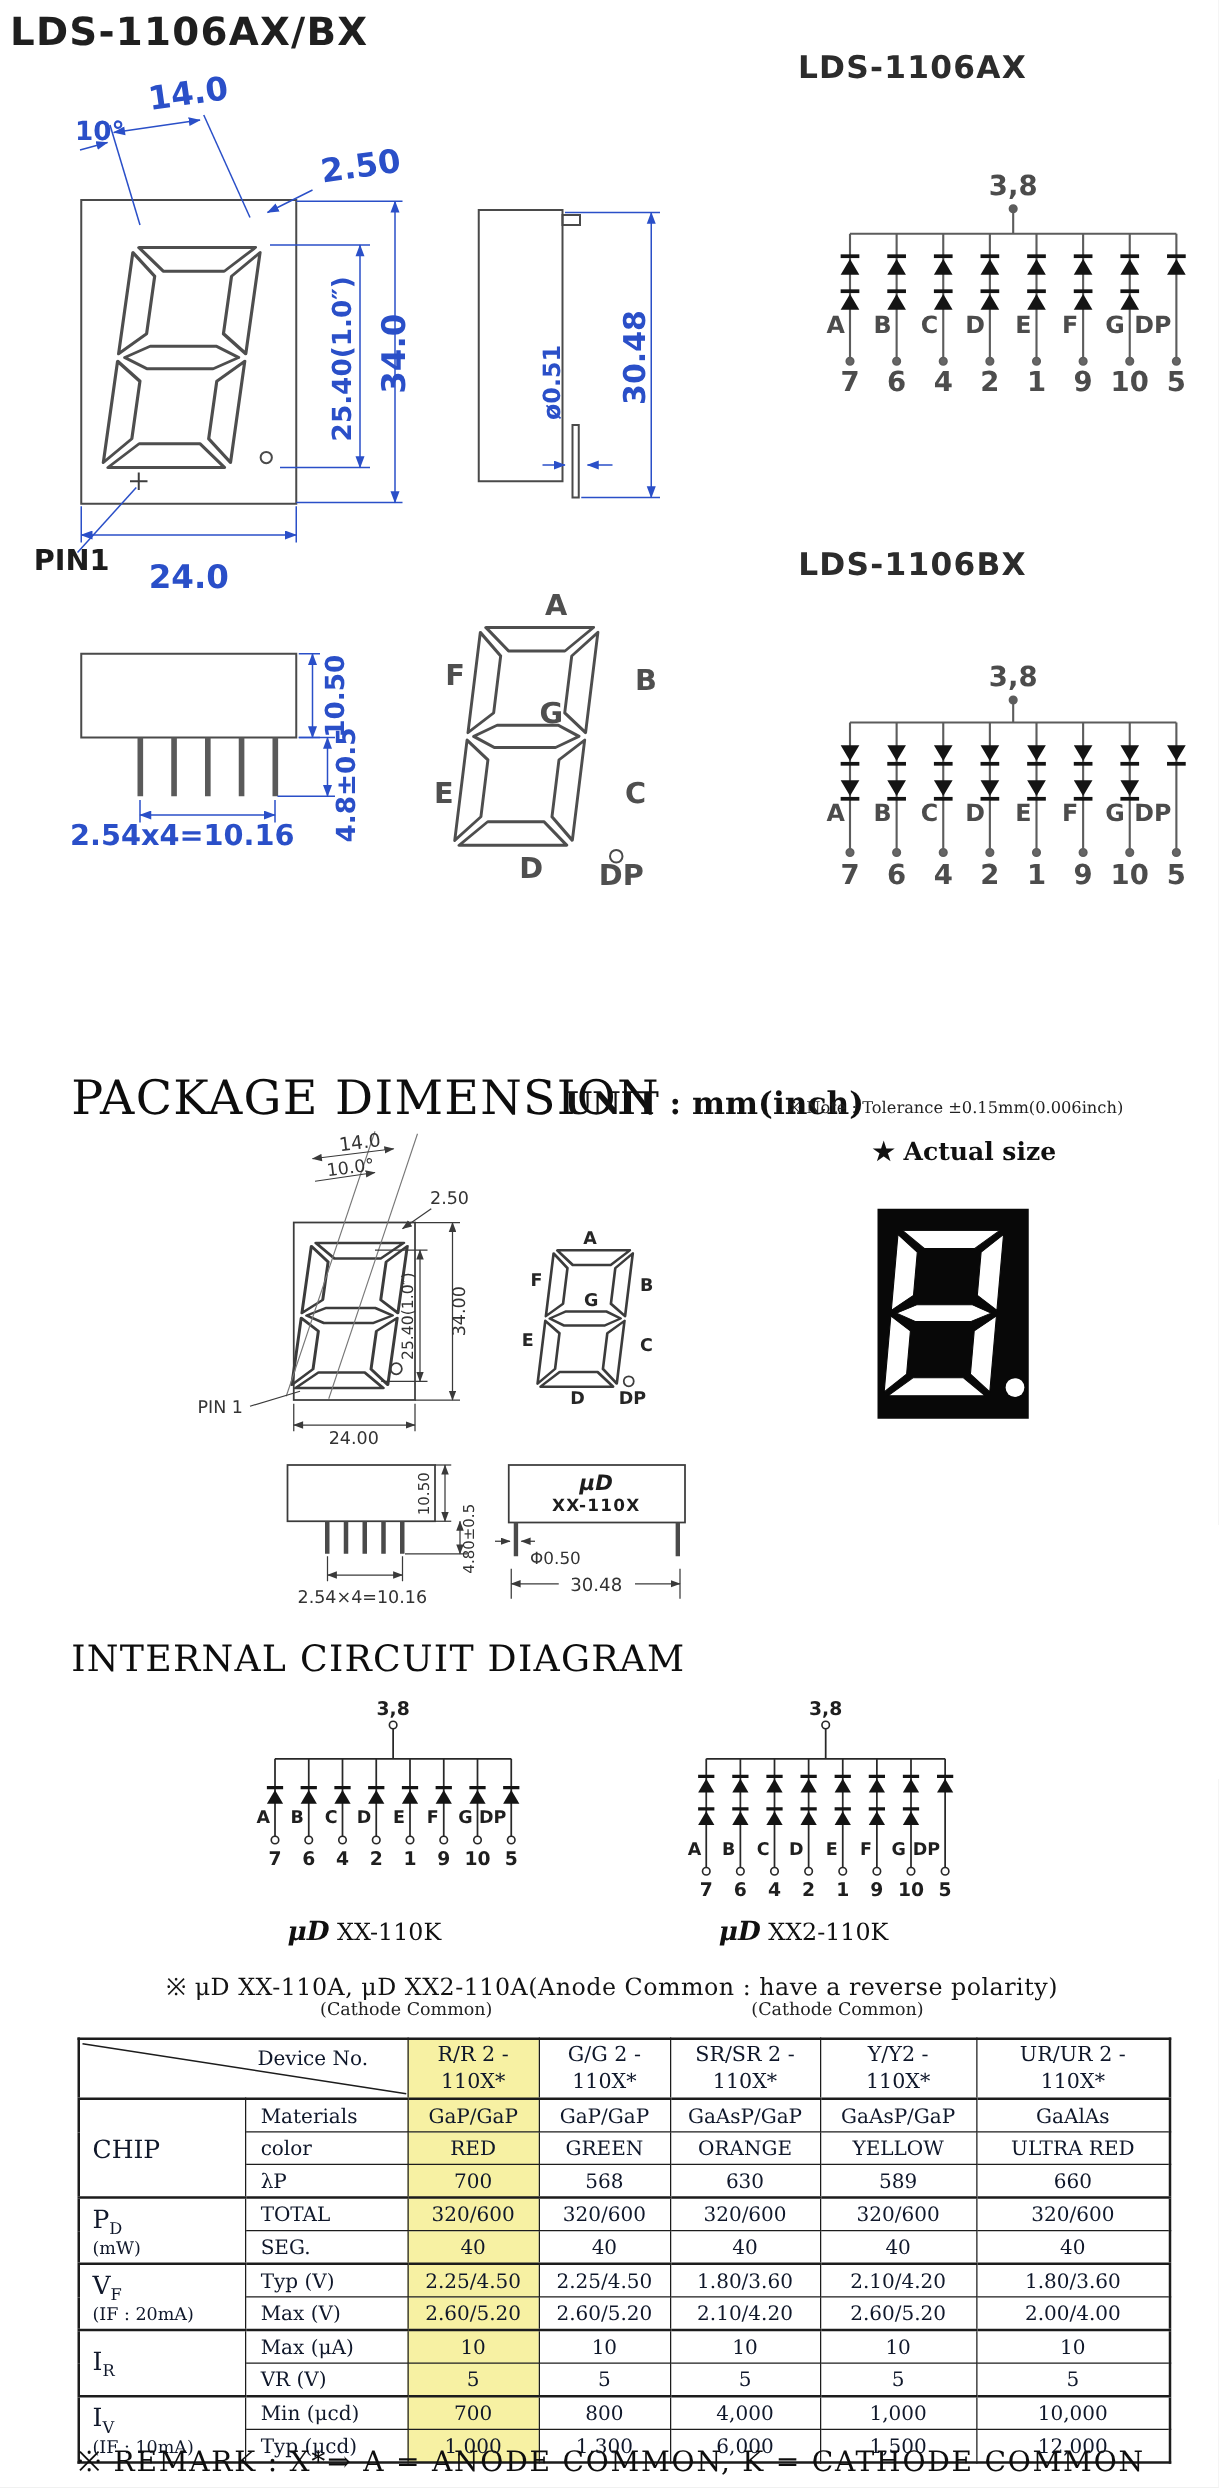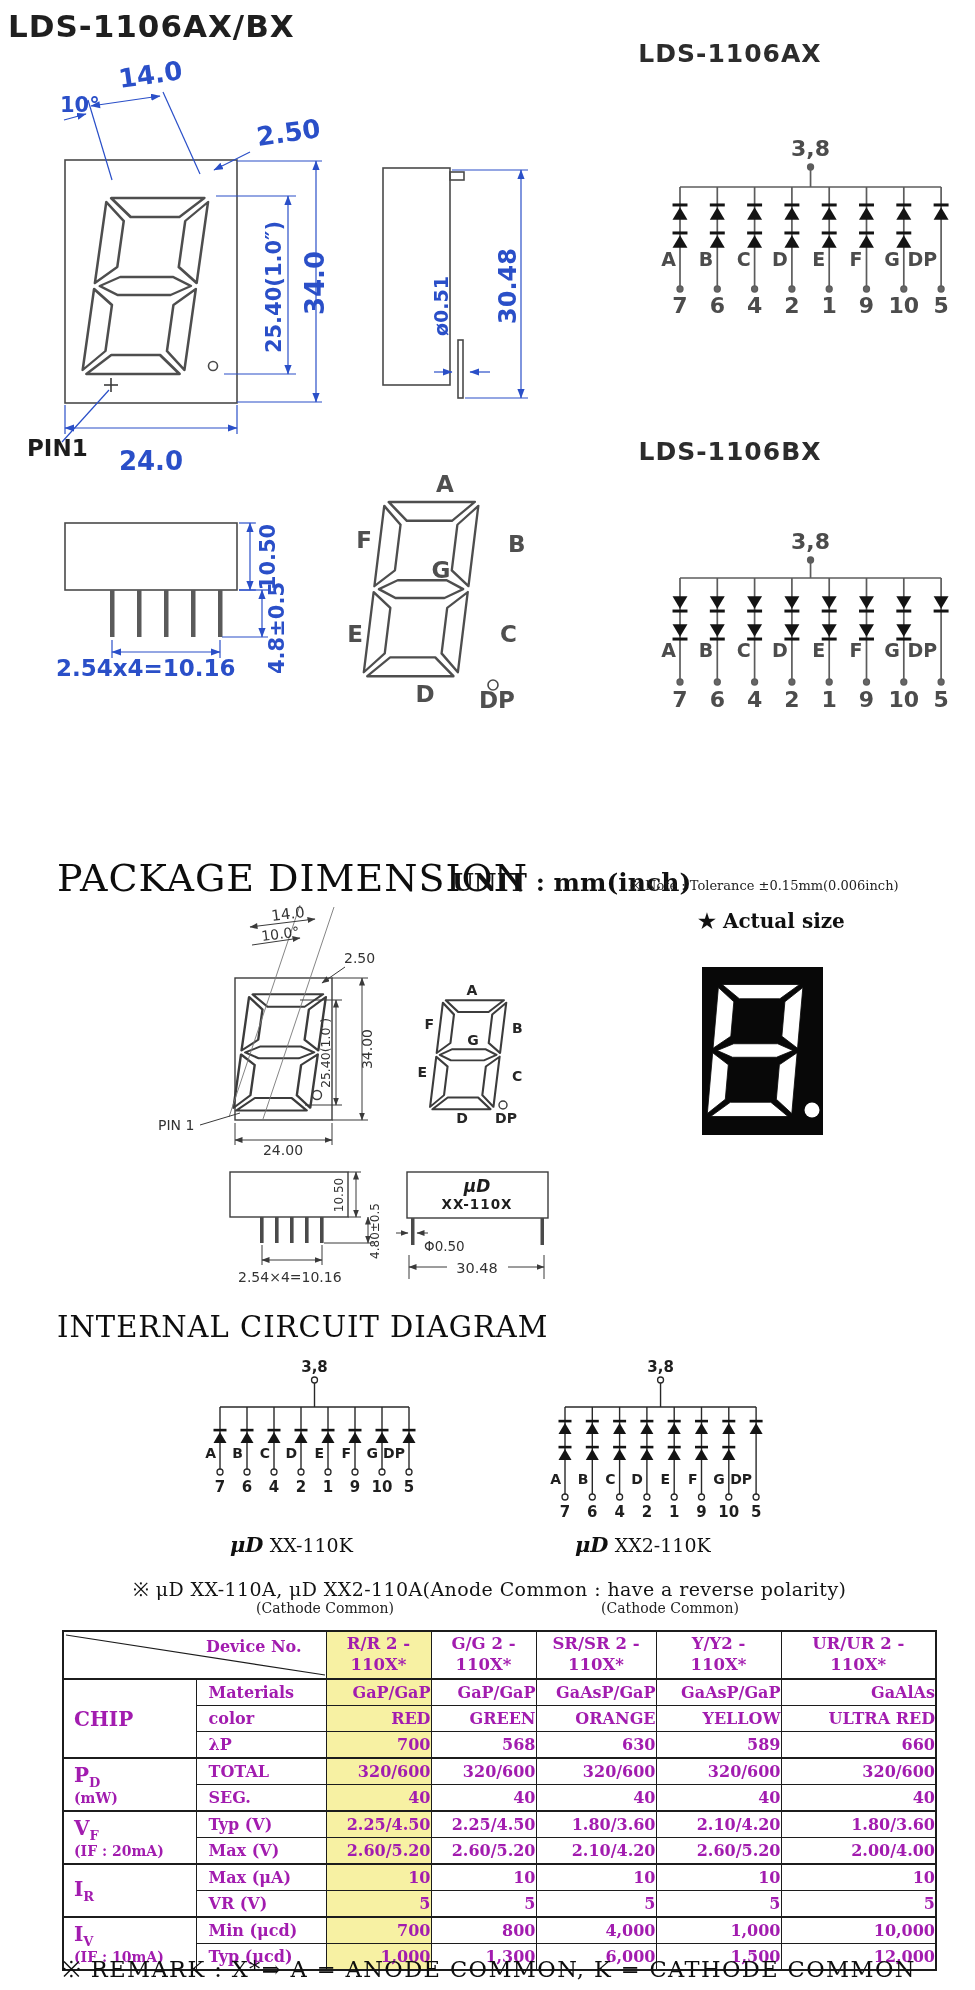--- a/index.html
+++ b/index.html
@@ -25,33 +25,33 @@
   .bl{stroke:#2a4fc8;stroke-width:1.2;fill:none;}
   .ln{stroke:#4a4a4a;stroke-width:1.6;fill:none;}
   .pln{stroke:#3c3c3c;stroke-width:1.4;fill:none;}
   .gl{stroke:#3a3a3a;stroke-width:1;fill:none;}
   .tg{fill:#333;}
   .ts{fill:#4f4f4f;font-weight:bold;font-size:23px;}
   .tgs{fill:#262626;font-weight:bold;font-size:14px;}
   
   #spec{left:62px;top:1630px;}
   table.tbl{border-collapse:collapse;border:2.6px solid #1c1c1c;table-layout:fixed;
-            font-family:"DejaVu Serif","Liberation Serif",serif;color:#a21caf;font-weight:bold;}
+            font-family:"DejaVu Serif","Liberation Serif",serif;color:#0f172a;}
   .tbl td{border:1.3px solid #1c1c1c;height:25px;font-size:16px;padding:0;}
   tr.hdr td{border-bottom:2.6px solid #1c1c1c;height:46px;}
   tr.gsep td{border-top:2.4px solid #1c1c1c;}
   td.corner{position:relative;}
   td.corner span{position:absolute;left:142px;top:5px;font-size:16px;}
   td.dev{text-align:center;white-space:pre-line;font-size:16.5px;line-height:1.25;}
   .hl{background:#f7f1a3;}
   td.grp{padding-left:10px;font-size:20px;}
   td.grp sub{font-size:13px;}
   .gnote{font-size:14px;}
   td.param{padding-left:12px;}
-  td.val{text-align:right;}
+  td.val{text-align:center;}
 </style>
 </head>
 <body>
 
 <div id="page">
 
   <svg width="0" height="0">
     <defs>
       <g id="d7" stroke-linejoin="round">
         <polygon points="6,2 94,2 73,21 27,21"></polygon>

